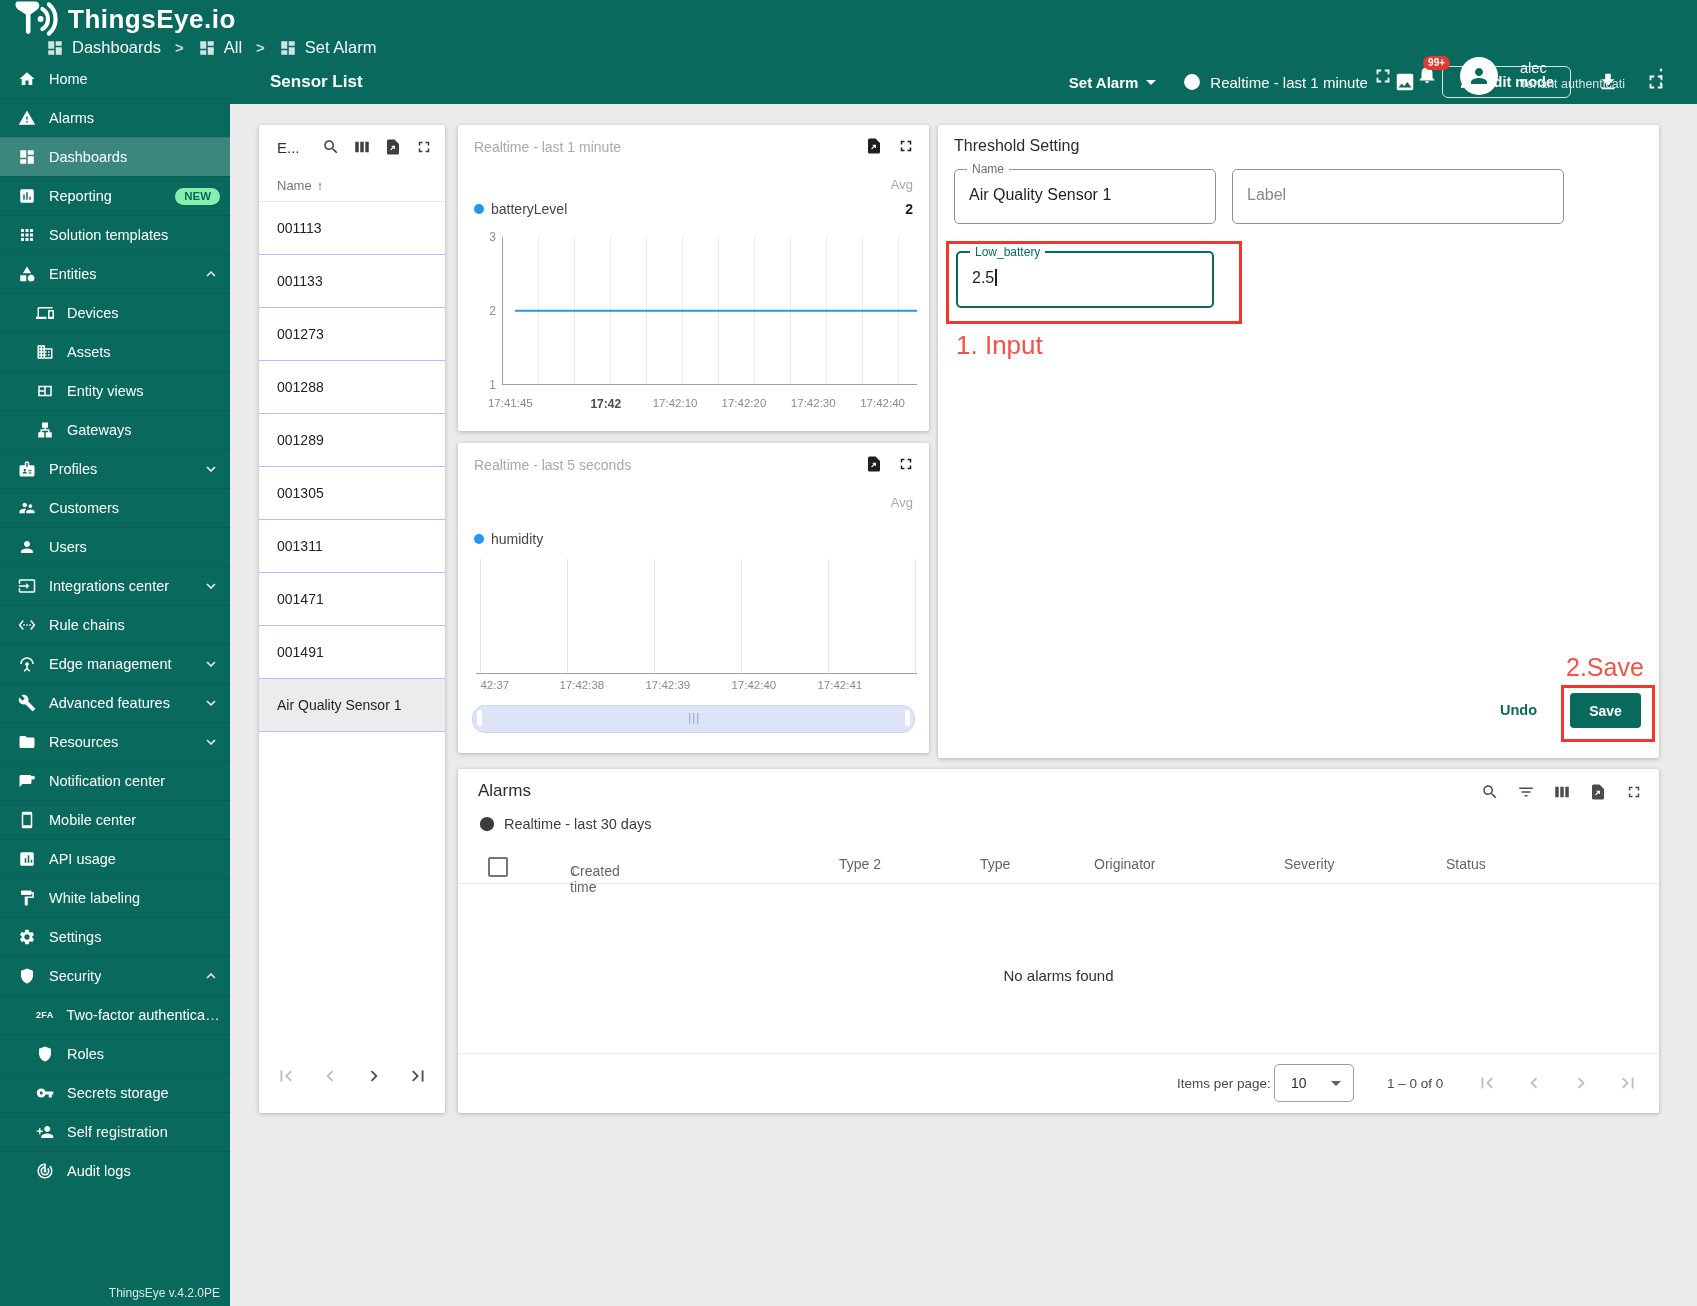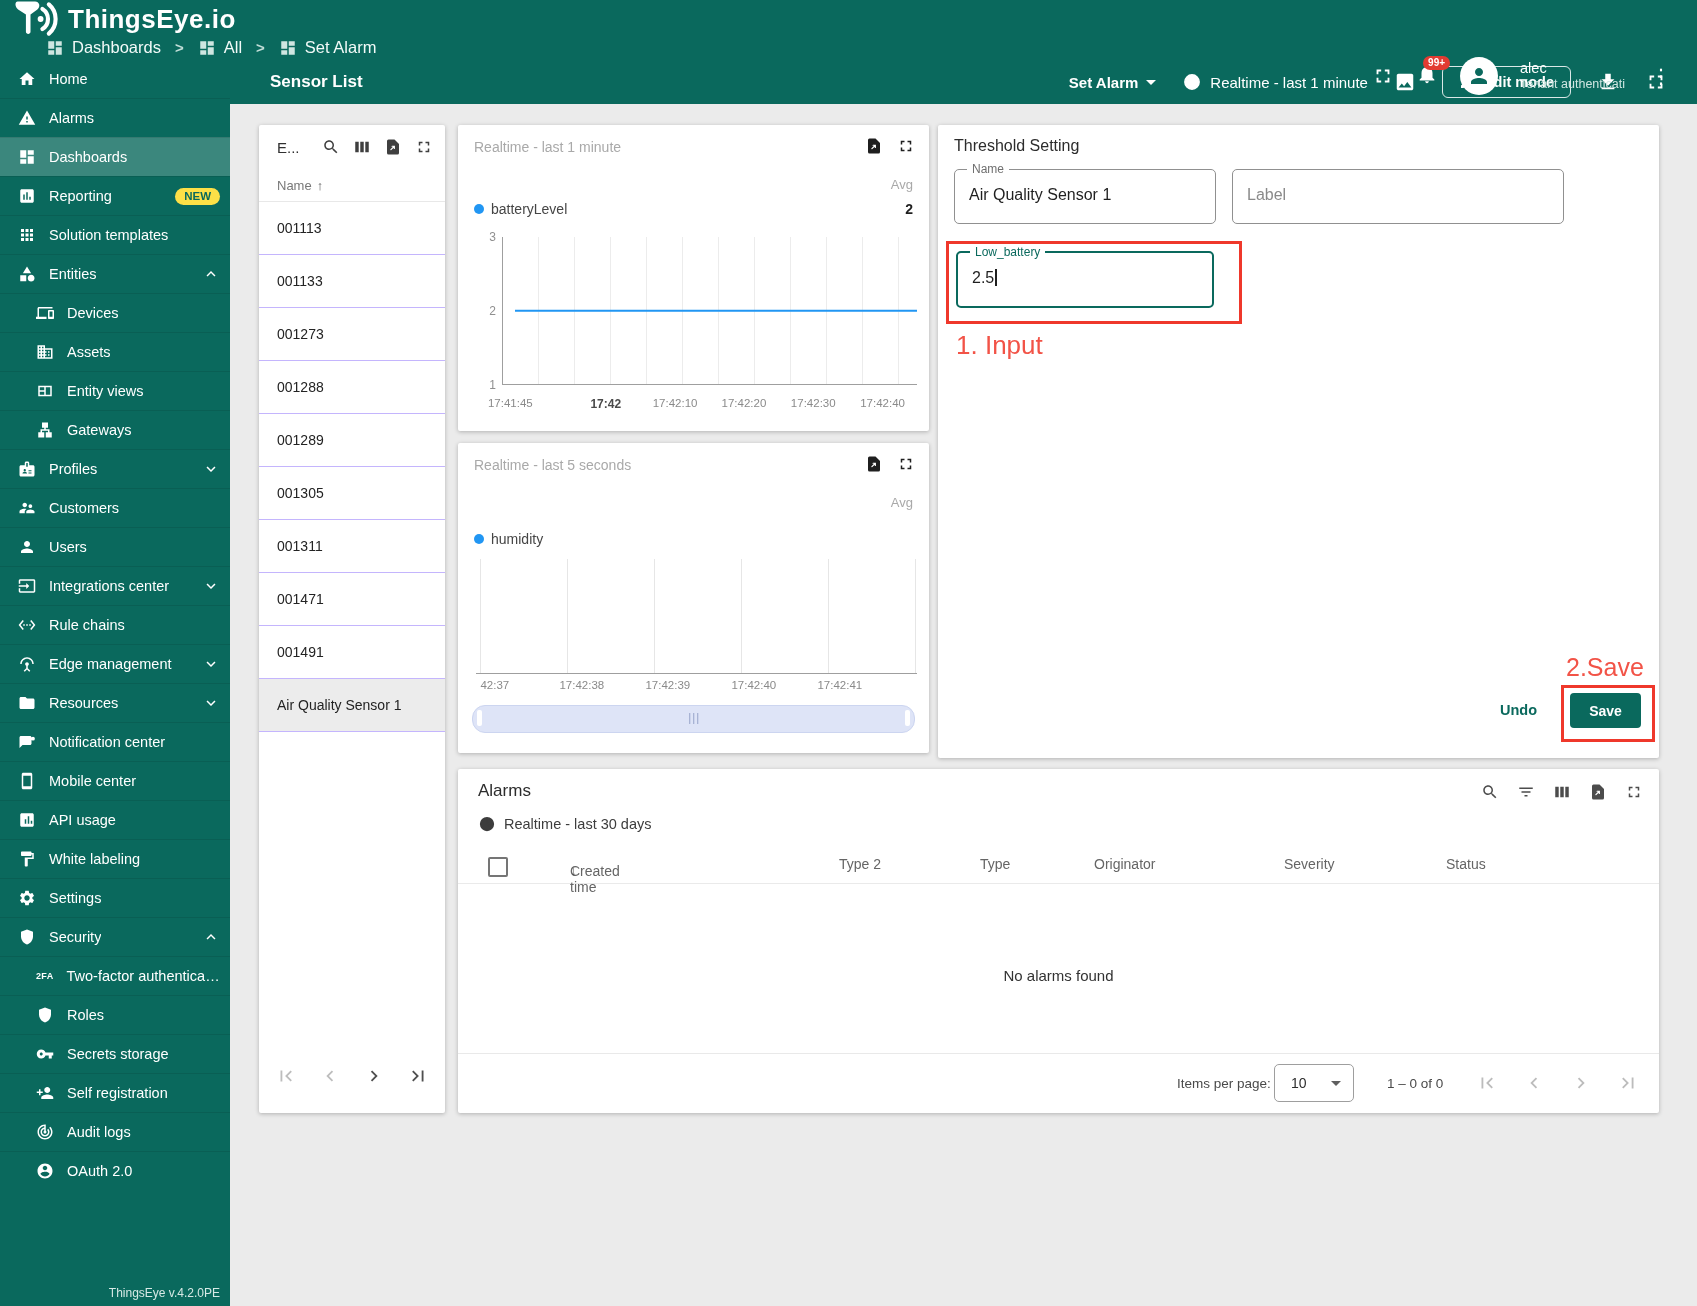--- a/index.html
+++ b/index.html
@@ -36,21 +36,21 @@
   .edit-btn{display:flex;align-items:center;gap:9px;border:1px solid rgba(255,255,255,.85);border-radius:6px;padding:7px 16px;font-size:14.5px;font-weight:bold;cursor:pointer;}
 
   
   .sidebar{position:absolute;left:0;top:60px;width:230px;height:1246px;background:#0a695d;color:#fff;z-index:3;}
   .sb-item{display:flex;align-items:center;height:38px;padding:0 10px 0 18px;gap:13px;font-size:14.5px;font-weight:500;cursor:pointer;border-top:1px solid rgba(0,0,0,.09);}
   .sb-item:first-child{border-top:none;}
   .sb-item.active{background:rgba(255,255,255,.2);}
   .sb-item.sub{padding-left:36px;}
   .sb-item .ic{color:#fff;flex:none;}
   .sb-label{white-space:nowrap;overflow:hidden;text-overflow:ellipsis;}
-  .sb-badge{margin-left:auto;background:#fde047;color:#0a695d;font-size:11.5px;font-weight:bold;border-radius:10px;padding:2.5px 9px;}
+  .sb-badge{margin-left:auto;background:#86efac;color:#0a695d;font-size:11.5px;font-weight:bold;border-radius:10px;padding:2.5px 9px;}
   .sb-chev{margin-left:auto;}
   .txt-ic{font-size:9px;font-weight:bold;width:18px;text-align:center;display:inline-block;letter-spacing:.3px;}
   .sb-version{position:absolute;bottom:6px;right:10px;font-size:12px;color:#d7e9e5;}
 
   
   .content{position:absolute;left:230px;top:104px;width:1467px;height:1202px;background:#ebebeb;}
   .card{position:absolute;background:#fff;box-shadow:0 1px 4px rgba(0,0,0,.25);border-radius:2px;}
 
   
   .entity-card{left:29px;top:21px;width:186px;height:988px;}
@@ -394,20 +394,33 @@
         <span class="sb-label">Edge management</span>
         <span class="ic s18 sb-chev">
           <svg viewBox="0 0 24 24">
             <path d="M16.59 8.59L12 13.17 7.41 8.59 6 10l6 6 6-6z"></path>
           </svg>
         </span>
       </div>
     <div class="sb-item">
         <span class="ic s18">
           <svg viewBox="0 0 24 24">
+            <path d="M22.7 19l-9.1-9.1c.9-2.3.4-5-1.5-6.9-2-2-5-2.4-7.4-1.3L9 6 6 9 1.6 4.7C.4 7.1.9 10.1 2.9 12.1c1.9 1.9 4.6 2.4 6.9 1.5l9.1 9.1c.4.4 1 .4 1.4 0l2.3-2.3c.5-.4.5-1.1.1-1.4z"></path>
+          </svg>
+        </span>
+        <span class="sb-label">Advanced features</span>
+        <span class="ic s18 sb-chev">
+          <svg viewBox="0 0 24 24">
+            <path d="M16.59 8.59L12 13.17 7.41 8.59 6 10l6 6 6-6z"></path>
+          </svg>
+        </span>
+      </div>
+    <div class="sb-item">
+        <span class="ic s18">
+          <svg viewBox="0 0 24 24">
             <path d="M10 4H4c-1.1 0-1.99.9-1.99 2L2 18c0 1.1.9 2 2 2h16c1.1 0 2-.9 2-2V8c0-1.1-.9-2-2-2h-8l-2-2z"></path>
           </svg>
         </span>
         <span class="sb-label">Resources</span>
         <span class="ic s18 sb-chev">
           <svg viewBox="0 0 24 24">
             <path d="M16.59 8.59L12 13.17 7.41 8.59 6 10l6 6 6-6z"></path>
           </svg>
         </span>
       </div>
@@ -492,28 +505,20 @@
         </span>
         <span class="sb-label">Self registration</span>
       </div>
     <div class="sb-item sub">
         <span class="ic s18">
           <svg viewBox="0 0 24 24">
             <path d="M19.07 4.93l-1.41 1.41C19.1 7.79 20 9.79 20 12c0 4.42-3.58 8-8 8s-8-3.58-8-8c0-4.08 3.05-7.44 7-7.93v2.02C8.16 6.57 6 9.03 6 12c0 3.31 2.69 6 6 6s6-2.69 6-6c0-1.66-.67-3.16-1.76-4.24l-1.41 1.41C15.55 9.9 16 10.9 16 12c0 2.21-1.79 4-4 4s-4-1.79-4-4c0-1.86 1.28-3.41 3-3.86v2.14c-.6.35-1 .98-1 1.72 0 1.1.9 2 2 2s2-.9 2-2c0-.74-.4-1.38-1-1.72V2h-1C6.48 2 2 6.48 2 12s4.48 10 10 10 10-4.48 10-10c0-2.76-1.12-5.26-2.93-7.07z"></path>
           </svg>
         </span>
         <span class="sb-label">Audit logs</span>
-      </div>
-    <div class="sb-item sub">
-        <span class="ic s18">
-          <svg viewBox="0 0 24 24">
-            <path d="M12 2C6.48 2 2 6.48 2 12s4.48 10 10 10 10-4.48 10-10S17.52 2 12 2zm0 3c1.66 0 3 1.34 3 3s-1.34 3-3 3-3-1.34-3-3 1.34-3 3-3zm0 14.2c-2.5 0-4.71-1.28-6-3.22.03-1.99 4-3.08 6-3.08 1.99 0 5.97 1.09 6 3.08-1.29 1.94-3.5 3.22-6 3.22z"></path>
-          </svg>
-        </span>
-        <span class="sb-label">OAuth 2.0</span>
       </div>
     <div class="sb-version">ThingsEye v.4.2.0PE</div>
   </div>
 
   <div class="content">
 
     <div class="card entity-card">
       <div class="ecard-head">
         <span class="ecard-title">E...</span>
         <span class="ic s18">

